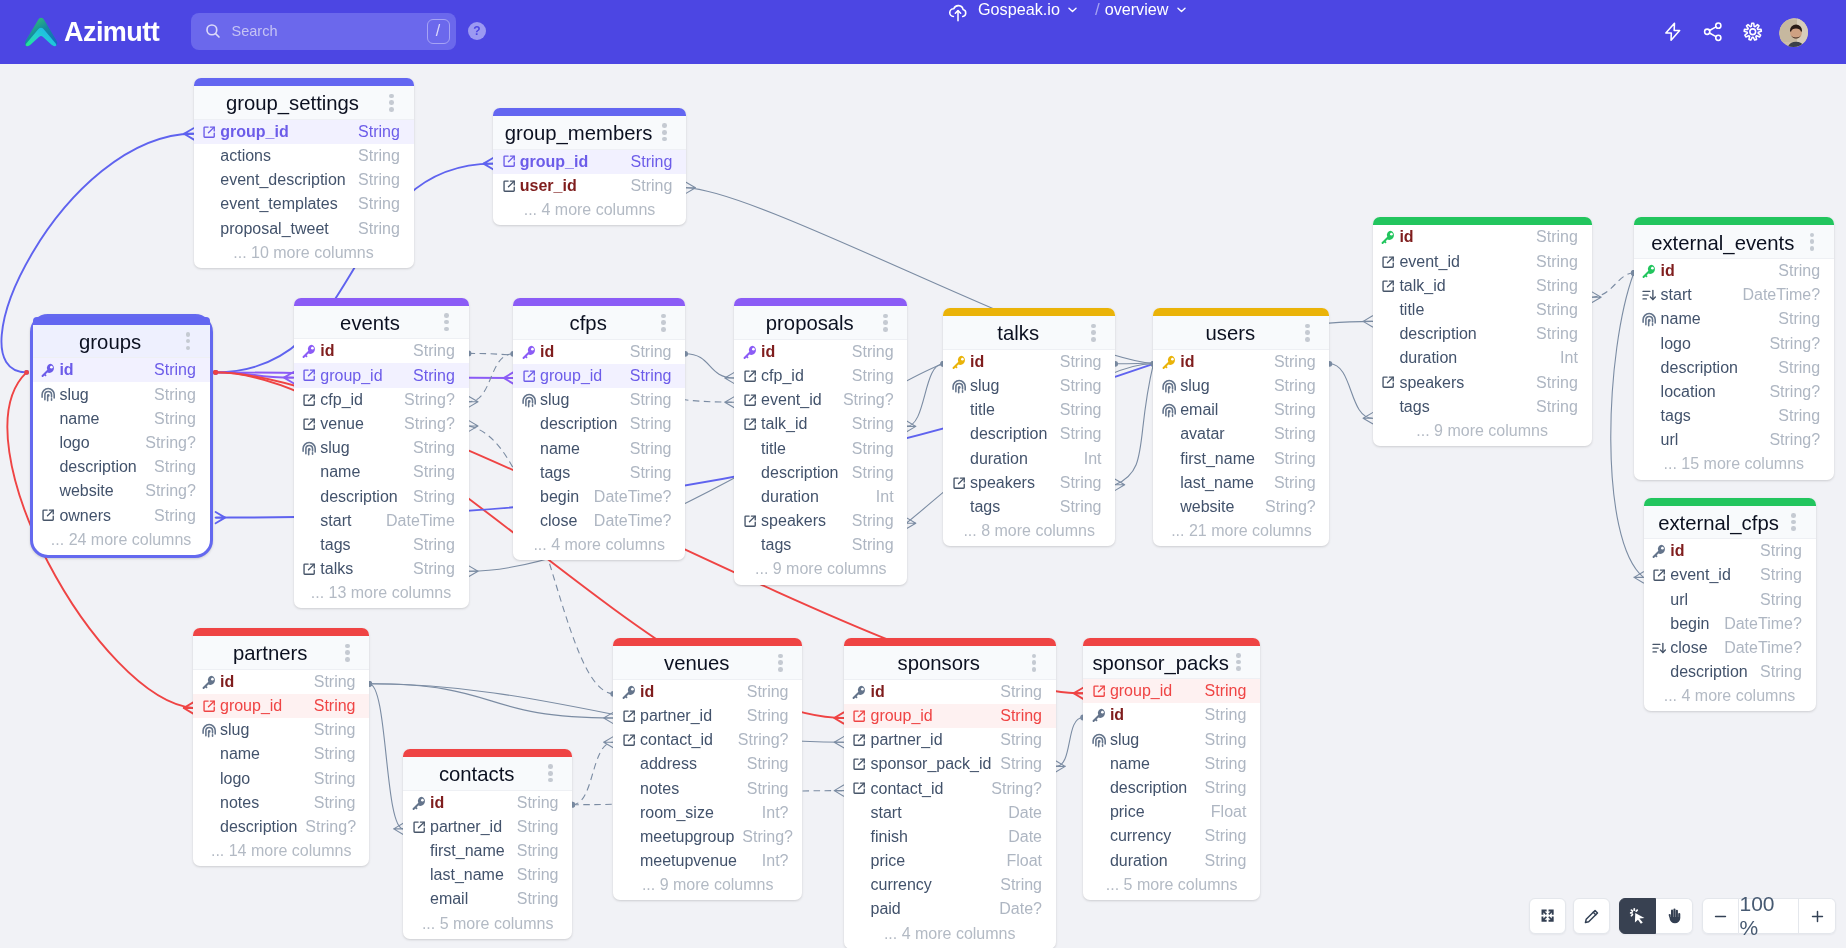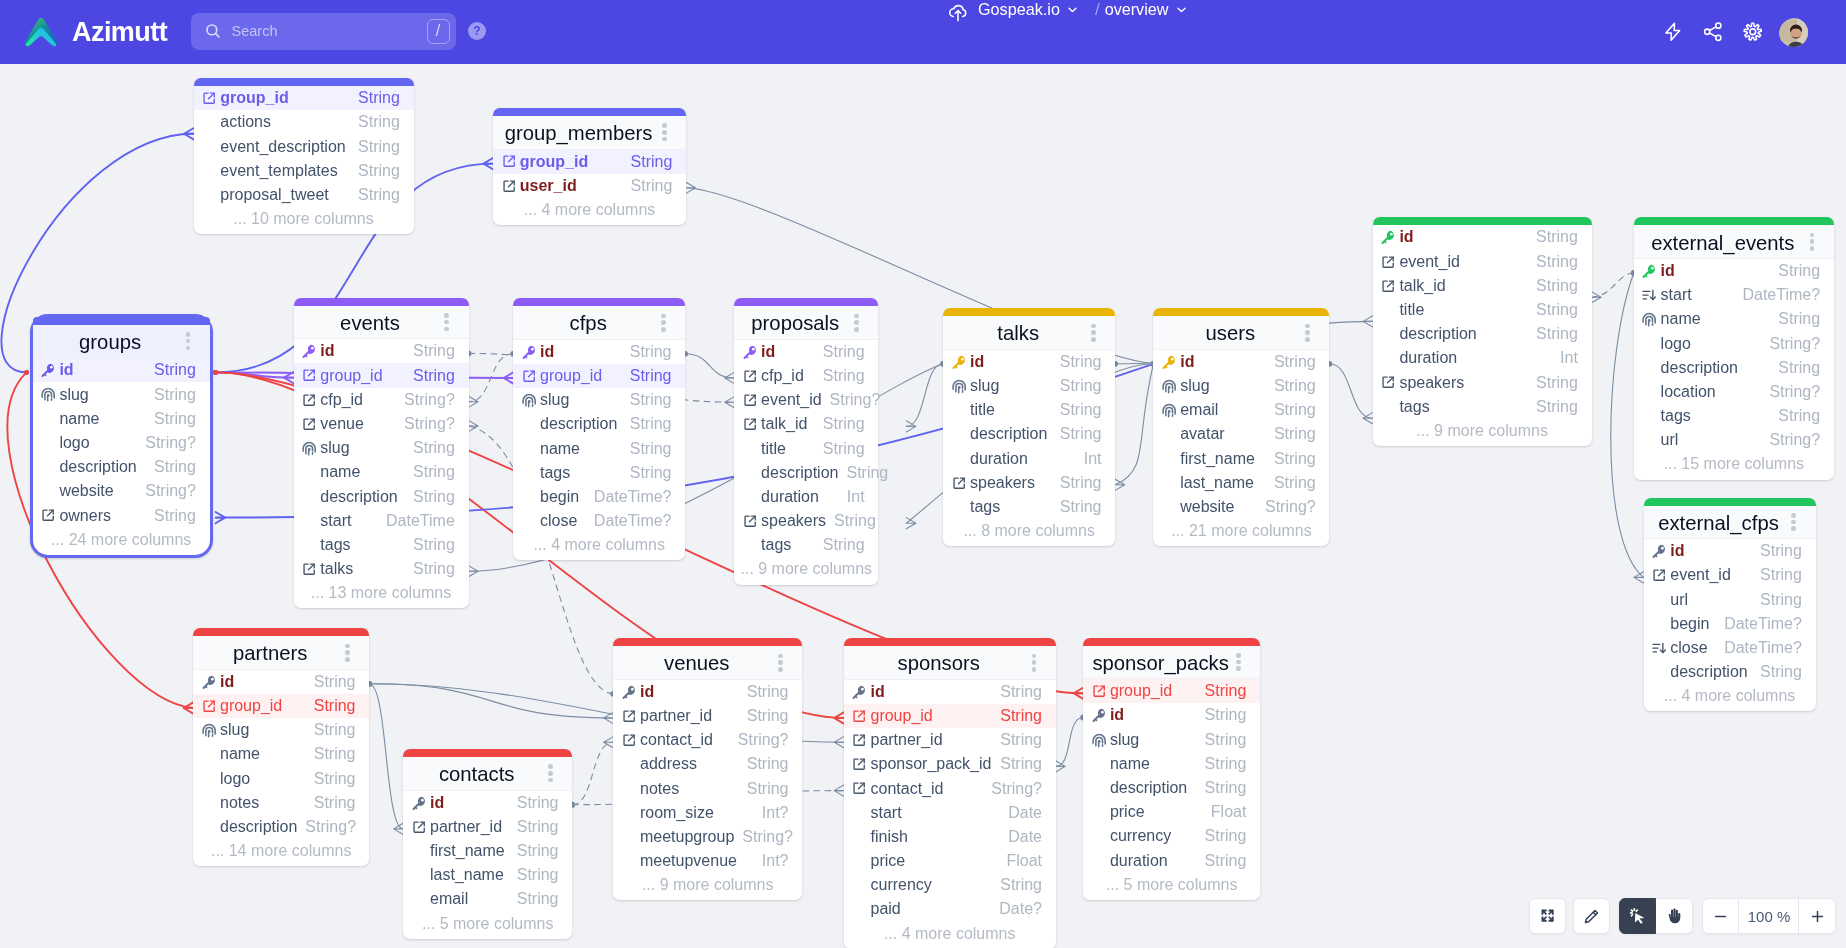--- a/index.html
+++ b/index.html
@@ -10,21 +10,21 @@
   background:#f1f2f6;
   -webkit-font-smoothing: antialiased;
 }
 
 #navbar {
   position:absolute; left:0; top:0; width:1846px; height:64px;
   background:#4c46e3; display:flex; align-items:center; z-index:50;
 }
 #brand { display:flex; align-items:center; margin-left:22px; }
 #brand .logo { width:38px; height:38px; }
-#brand .name { color:#fff; font-size:27px; font-weight:700; margin-left:12px; letter-spacing:-0.55px;}
+#brand .name { color:#fff; font-size:27px; font-weight:700; margin-left:4px; letter-spacing:-0.55px;}
 #searchbox {
   position:absolute; left:190.5px; top:13.1px; width:265px; height:36.8px;
   background:#6b68ec; border-radius:8px; display:flex; align-items:center;
 }
 #searchbox .si { margin-left:13px; width:18px;height:18px; display:flex;align-items:center; }
 #searchbox .sp { color:#c5c3f4; font-size:14.5px; margin-left:10px; }
 #searchbox .kbd {
   position:absolute; left:236px; top:5.5px; width:23px; height:25.6px; border:1.4px solid #a6a3f5;
   border-radius:6px; color:#ddd9fb; font-size:16px; display:flex;align-items:center;justify-content:center;
 }
@@ -80,21 +80,21 @@
   box-shadow:0 1px 2px rgba(16,24,40,.05);
 }
 .tgroup { display:flex; box-shadow:0 1px 2px rgba(16,24,40,.05); border-radius:6px; }
 .tgroup .tbtn { border-radius:0; border-left-width:0; box-shadow:none;}
 .tgroup .tbtn:first-child { border-radius:6px 0 0 6px; border-left-width:1px;}
 .tgroup .tbtn:last-child { border-radius:0 6px 6px 0; }
 .tbtn.active { background:#384151; border-color:#384151; }
 #tools > *:nth-child(2) { margin-left:7.3px; }
 #tools > *:nth-child(3) { margin-left:9.1px; }
 #zoomgrp { margin-left:9.1px; }
-#zoomgrp .zl { width:60px; color:#475a72; font-size:15px; }
+#zoomgrp .zl { width:60px; color:#475a72; font-size:21px; }
 </style>
 </head>
 <body>
 
 <svg width="0" height="0" style="position:absolute">
     <defs>
 <symbol id="ic-key" viewBox="0 0 16 16">
   <path d="M10.75 1.7a4.02 4.02 0 0 0-3.6 5.8l-5.4 5.4a.95.95 0 0 0 0 1.35l.12.12a.95.95 0 0 0 1.34 0l1-1 .95.95 1.38-1.38-.95-.95L7.3 10.4a4.02 4.02 0 1 0 3.45-8.7z" fill="currentColor"></path>
   <circle cx="11.2" cy="5.1" r="1.3" fill="#fff"></circle>
 </symbol>
@@ -310,20 +310,28 @@
 <path d="M1065.2 766.4 L1055.7 760.8 M1065.2 766.4 L1055.7 772.0 M1065.2 766.4 L1055.7 766.4" stroke="#7b8ca3" stroke-width="1.1" fill="none" stroke-linecap="round" stroke-linejoin="round"></path>
 <path d="M613.2 693.8 C560.0 690.0 545.0 440.0 468.5 426.0" stroke="#7b8ca3" stroke-width="1.1" fill="none" stroke-dasharray="6.5 4.5"></path>
 <circle cx="613.2" cy="693.8" r="2.9" fill="#7b8ca3"></circle>
 <path d="M478.0 426.0 L468.5 420.4 M478.0 426.0 L468.5 431.6 M478.0 426.0 L468.5 426.0" stroke="#7b8ca3" stroke-width="1.1" fill="none" stroke-linecap="round" stroke-linejoin="round"></path>
 <path d="M943.2 363.8 C870.0 390.0 620.0 572.0 468.5 571.2" stroke="#7b8ca3" stroke-width="1.1" fill="none"></path>
 <circle cx="943.2" cy="363.8" r="2.9" fill="#7b8ca3"></circle>
 <path d="M478.0 571.2 L468.5 565.6 M478.0 571.2 L468.5 576.8 M478.0 571.2 L468.5 571.2" stroke="#7b8ca3" stroke-width="1.1" fill="none" stroke-linecap="round" stroke-linejoin="round"></path>
 </svg>
 <div class="tbl" style="left:193.5px;top:78.2px;width:220px">
 <div class="bar" style="background:#6366f1"></div>
+<div class="hdr">
+        <span class="tname">group_settings</span>
+        <span class="dots">
+          <i></i>
+          <i></i>
+          <i></i>
+        </span>
+      </div>
 <div class="row hl-indigo b">
         <span class="ico">
           <svg class="i" style="color:#6c5ce9">
             <use href="#ic-fk"></use>
           </svg>
         </span>
         <span class="cn">group_id</span>
         <span class="ct">String</span>
       </div>
 <div class="row">
@@ -580,21 +588,21 @@
         <span class="cn">begin</span>
         <span class="ct">DateTime?</span>
       </div>
 <div class="row">
         <span class="ico"></span>
         <span class="cn">close</span>
         <span class="ct">DateTime?</span>
       </div>
 <div class="more">... 4 more columns</div>
 </div>
-<div class="tbl" style="left:734.3px;top:298.2px;width:144px">
+<div class="tbl" style="left:734.3px;top:298.2px;width:173px">
 <div class="bar" style="background:#8b5cf6"></div>
 <div class="hdr">
         <span class="tname">proposals</span>
         <span class="dots">
           <i></i>
           <i></i>
           <i></i>
         </span>
       </div>
 <div class="row b">

